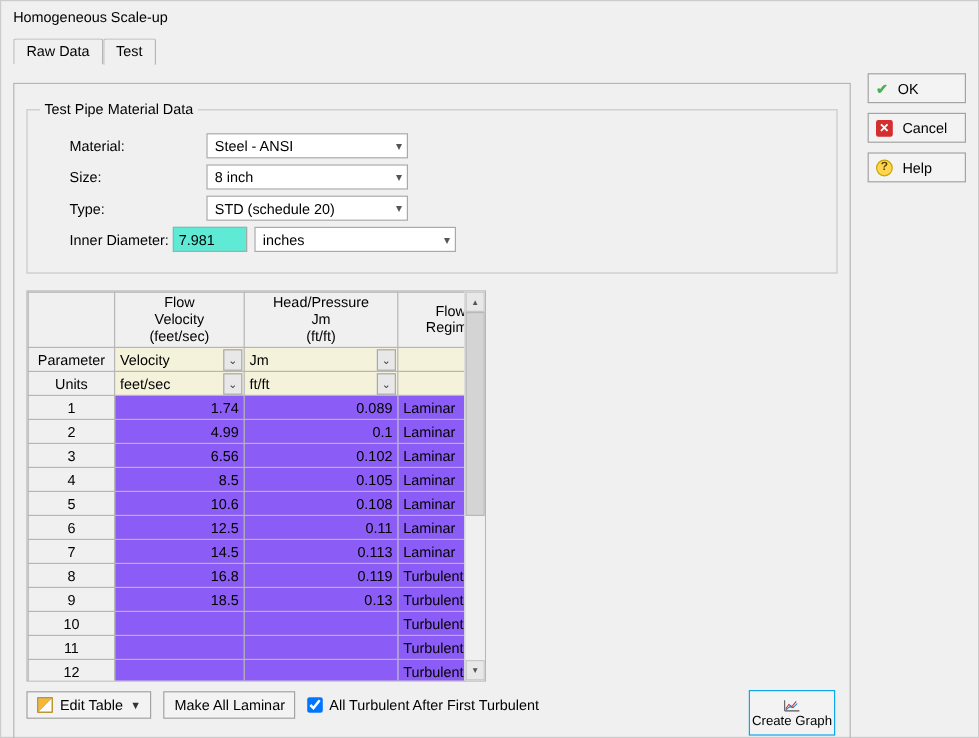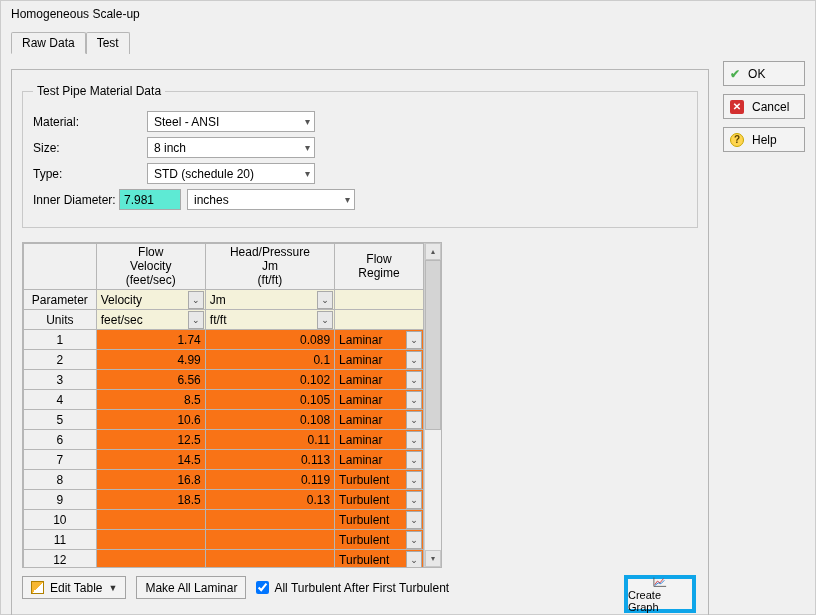--- a/index.html
+++ b/index.html
@@ -84,20 +84,21 @@
     padding: 0 4px;
     font-size: 12px;
   }
   .form-row {
     display: flex;
     align-items: center;
     margin: 5px 0;
   }
   .form-label {
     width: 86px;
+    margin-left: 25px;
   }
   .form-input {
     height: 21px;
     border: 1px solid #a9a9a9;
     background: #5eead4;
     padding: 0 4px;
     font: inherit;
     margin-right: 6px;
   }
   .form-input.id-val { width: 62px; text-align: left; }
@@ -110,42 +111,42 @@
     justify-content: space-between;
     padding: 0 4px 0 6px;
     width: 168px;
     cursor: default;
   }
   .combo .chev { font-size: 10px; color: #555; }
   .table-wrap {
     border: 1px solid #b6b6b6;
     position: relative;
     flex: 0 0 auto;
-    width: 420px;
+    width: 383px;
     height: 326px;
     overflow: hidden;
     display: flex;
     justify-content: center;
   }
   .table-scroll {
     flex: 1;
     overflow: hidden;
   }
   table.grid {
     border-collapse: collapse;
     width: 100%;
     table-layout: fixed;
   }
   table.grid th, table.grid td {
     border: 1px solid #b6b6b6;
     padding: 0;
     height: 20px;
     font-size: 12px;
     vertical-align: middle;
-    background: #f97316;
+    background: #8b5cf6;
   }
   table.grid thead th {
     background: #f0f0f0;
     font-weight: normal;
     text-align: center;
     line-height: 1.15;
     padding: 2px 3px;
     height: auto;
   }
   table.grid .rowhdr {
@@ -233,21 +234,21 @@
     align-items: center;
     gap: 5px;
   }
   input[type="checkbox"] { margin: 0; }
   .create-graph {
     position: absolute;
     right: 12px;
     bottom: 8px;
     width: 72px;
     height: 38px;
-    border: 4px solid #0ea5e9;
+    border: 1px solid #0ea5e9;
     background: #f3f3f3;
     display: flex;
     flex-direction: column;
     align-items: center;
     justify-content: center;
     gap: 1px;
     font-size: 11px;
     cursor: default;
   }
   .sidebar-btn {

